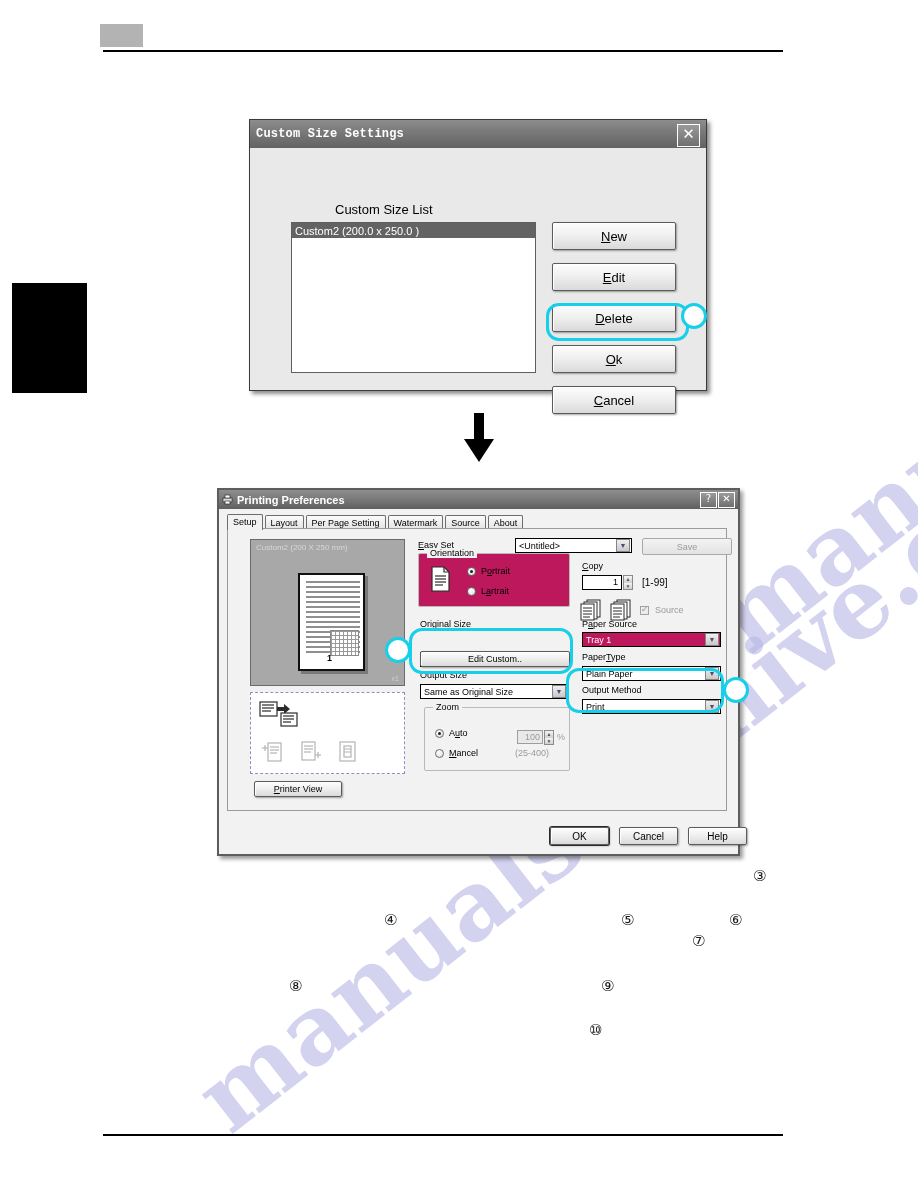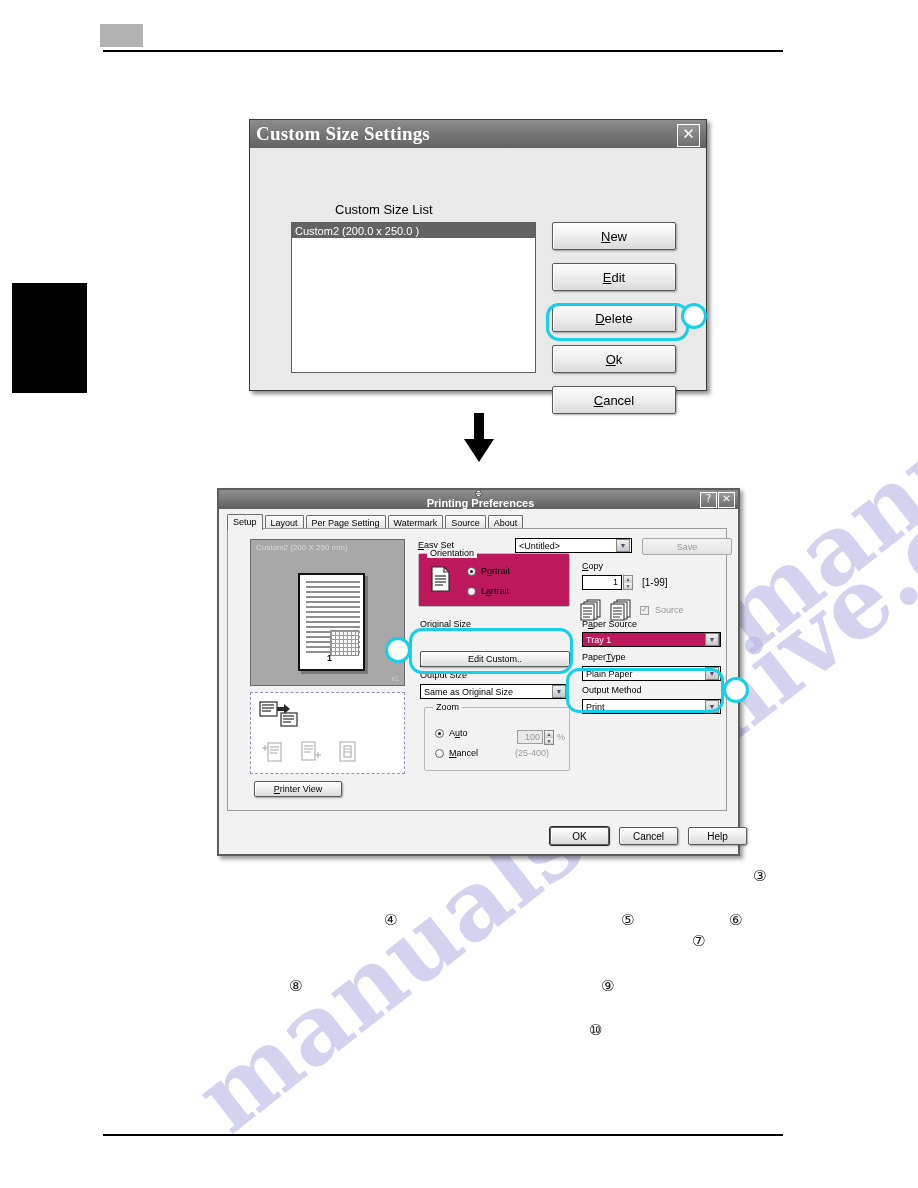--- a/index.html
+++ b/index.html
@@ -205,22 +205,22 @@
     position: absolute;
     left: 249px; top: 119px;
     width: 458px; height: 272px;
     background: #e9e9e9;
     border: 1px solid #3a3a3a;
     box-shadow: 3px 3px 4px rgba(0,0,0,.45);
     box-sizing: border-box;
   }
   #dlg-custom-size .dlg-title { padding: 0 6px; }
   #dlg-custom-size .dlg-title .t {
-    font-size: 19px; font-weight: 700;
-    font-family: Liberation Serif, serif;
+    font-size: 12px; font-weight: 700;
+    font-family: Liberation Mono, monospace;
     letter-spacing: .2px;
   }
   #dlg-custom-size .dlg-title .sysbtn {
     position: absolute; right: 6px; top: 4px;
     width: 21px; height: 21px; font-size: 15px; line-height: 19px;
   }
   #dlg-custom-size .body { padding: 0; position: relative; height: 242px; }
   .csl-label { position: absolute; left: 41px; top: 54px; font-size: 13px; margin-left: 44px; }
   .csl-list {
     position: absolute; left: 41px; top: 74px;
@@ -250,21 +250,20 @@
     width: 523px; height: 368px;
     background: #f2f2f2;
     border: 2px solid #5d5d5d;
     box-shadow: 3px 3px 4px rgba(0,0,0,.4);
     box-sizing: border-box;
   }
   #dlg-printprefs .dlg-title {
     height: 19px;
     padding: 0 3px;
     background: linear-gradient(to bottom,#8e8e8e 0%,#7b7b7b 45%,#5f5f5f 100%);
-    flex-direction: column;
   }
   #dlg-printprefs .dlg-title .t {
     font-size: 11px; font-weight: 700; margin-left: 4px;
   }
   #dlg-printprefs .dlg-title .sysgrp {
     position: absolute; right: 3px; top: 2px; display: flex; gap: 1px;
   }
   #dlg-printprefs .dlg-title .sysbtn {
     width: 15px; height: 14px; font-size: 10px; line-height: 12px;
   }

